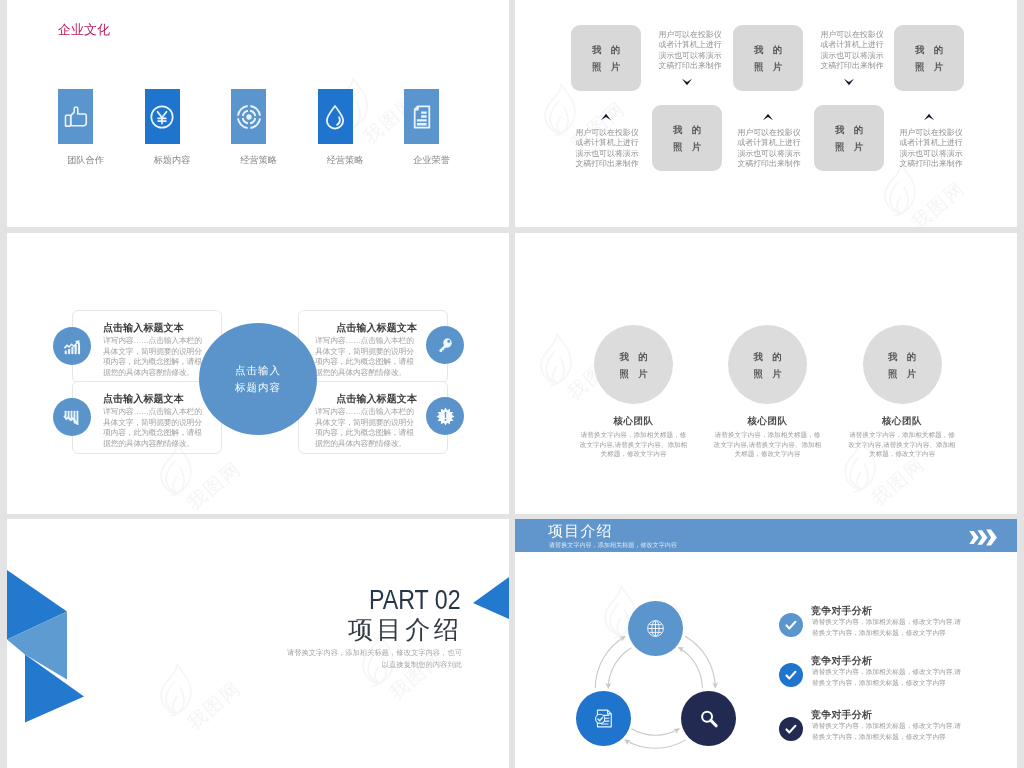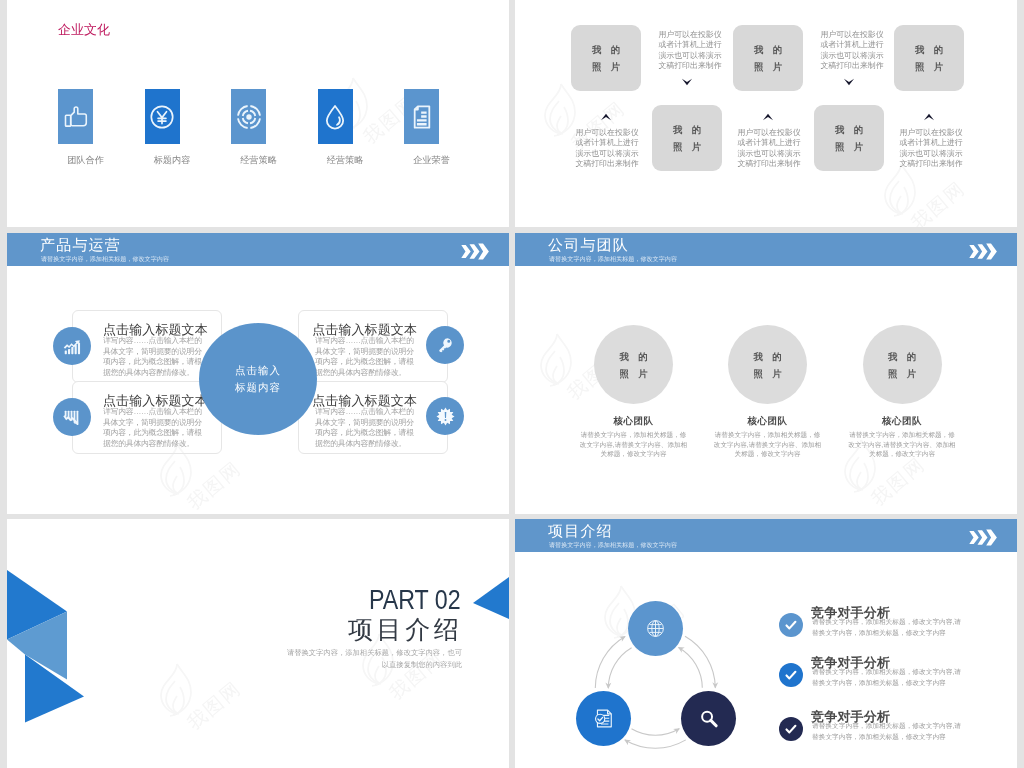--- a/index.html
+++ b/index.html
@@ -37,21 +37,21 @@
   .hdr{position:absolute;left:0;top:0;width:502px;height:33px;background:#6096cb;}
   .hdr-t{position:absolute;left:33px;top:3px;font-size:15px;color:#fff;
          letter-spacing:1.2px;line-height:1.25;}
   .hdr-s{position:absolute;left:34px;top:22px;font-size:6.1px;color:#dce8f4;
          letter-spacing:0px;line-height:1.3;}
   .hdr-ch{position:absolute;left:454px;top:10px;line-height:0;}
 
   
   .card{position:absolute;width:145px;height:88px;border:1px solid #e6e6e6;
         border-radius:6px;background:#fff;}
-  .card-t{position:absolute;font-size:13px;font-weight:normal;color:#3b3b3b;
+  .card-t{position:absolute;font-size:10px;font-weight:bold;color:#3b3b3b;
           letter-spacing:.1px;line-height:1.2;}
   .card-b{position:absolute;font-size:7.85px;line-height:10.7px;color:#a3a3a3;}
   .card-b{letter-spacing:-0.25px;}
   .cbadge{position:absolute;width:38px;height:38px;border-radius:50%;
           background:#5b94cb;display:flex;align-items:center;justify-content:center;}
   .ccenter{position:absolute;width:112px;height:112px;border-radius:50%;
            background:#5b94cb;display:flex;align-items:center;justify-content:center;}
   .ccenter span{color:#fff;font-size:10.5px;line-height:17px;text-align:center;
                 letter-spacing:1px;display:block;}
 
@@ -73,21 +73,21 @@
   .part-cn{position:absolute;right:43px;top:98px;font-size:25px;color:#333a44;
            letter-spacing:3.6px;padding-right:3.6px;line-height:1;font-weight:400;}
   .part-sub{position:absolute;right:47px;top:128px;width:180px;text-align:right;
             font-size:7.3px;line-height:11.6px;color:#a5a5a5;}
 
   
   .hex{position:absolute;border-radius:50%;display:flex;align-items:center;
        justify-content:center;}
   .chk{position:absolute;width:24px;height:24px;border-radius:50%;
        display:flex;align-items:center;justify-content:center;}
-  .it-t{position:absolute;font-size:13px;font-weight:bold;color:#4a4a4a;
+  .it-t{position:absolute;font-size:10px;font-weight:bold;color:#4a4a4a;
         letter-spacing:.2px;line-height:1.2;}
   .it-b{position:absolute;width:150px;font-size:6.7px;line-height:10.6px;
         color:#9b9b9b;}
 
   
   .wm{position:absolute;left:0;top:0;width:1024px;height:768px;
       pointer-events:none;opacity:1;mix-blend-mode:darken;}
 </style>
 </head>
 <body>
@@ -181,31 +181,20 @@
         </svg></div>
       <div class="arw" style="left: 247px; top: 109px;"><svg viewBox="0 0 20 14" width="12" height="12">
           <path d="M1.6 12.4 10 1.4l8.4 11L10 7.2z" fill="#17182e"></path>
         </svg></div>
       <div class="arw" style="left: 408px; top: 109px;"><svg viewBox="0 0 20 14" width="12" height="12">
           <path d="M1.6 12.4 10 1.4l8.4 11L10 7.2z" fill="#17182e"></path>
         </svg></div>
     </div>
 
   <div class="slide" id="s3">
-      <div class="hdr">
-        <div class="hdr-t">产品与运营</div>
-        <div class="hdr-s">请替换文字内容，添加相关标题，修改文字内容</div>
-        <div class="hdr-ch"><svg viewBox="0 0 29 17" width="29" height="17">
-            <g fill="#ffffff">
-              <path d="M0.3 2.0h4.4l5.0 6.5-5.0 6.5H0.3l4.2-6.5z"></path>
-              <path d="M8.5 1.3h4.6l5.4 7.2-5.4 7.2H8.5l4.6-7.2z"></path>
-              <path d="M17.2 0.6h4.8l5.9 7.9-5.9 7.9h-4.8l4.9-7.9z"></path>
-            </g>
-          </svg></div>
-      </div>
       <div class="card" style="left: 65px; top: 77px; width: 148px; height: 71px;">
         <div class="card-t" style="left: 30px; top: 11px;">点击输入标题文本</div>
         <div class="card-b" style="left: 30px; top: 25px; width: 102px;">详写内容……点击输入本栏的具体文字，简明扼要的说明分项内容，此为概念图解，请根据您的具体内容酌情修改。</div>
       </div>
       <div class="cbadge" style="left: 46px; top: 94px;">
         <span style="line-height: 0;"><svg viewBox="0 0 32 32" width="22" height="22">
             <g fill="#eef6fd">
               <rect x="5.4" y="22.4" width="3.1" height="5.6" rx="1"></rect>
               <rect x="10.2" y="20.2" width="3.1" height="7.8" rx="1"></rect>
               <rect x="15.0" y="17.3" width="3.1" height="10.7" rx="1"></rect>
@@ -254,31 +243,20 @@
               <circle cx="20" cy="27.4" r="2.0"></circle>
             </g>
           </svg></span>
       </div>
       <div class="ccenter" style="left: 192px; top: 90px; width: 118px; height: 112px;">
         <span>点击输入<br>标题内容</span>
       </div>
     </div>
 
   <div class="slide" id="s4">
-      <div class="hdr">
-        <div class="hdr-t">公司与团队</div>
-        <div class="hdr-s">请替换文字内容，添加相关标题，修改文字内容</div>
-        <div class="hdr-ch"><svg viewBox="0 0 29 17" width="29" height="17">
-            <g fill="#ffffff">
-              <path d="M0.3 2.0h4.4l5.0 6.5-5.0 6.5H0.3l4.2-6.5z"></path>
-              <path d="M8.5 1.3h4.6l5.4 7.2-5.4 7.2H8.5l4.6-7.2z"></path>
-              <path d="M17.2 0.6h4.8l5.9 7.9-5.9 7.9h-4.8l4.9-7.9z"></path>
-            </g>
-          </svg></div>
-      </div>
       <div class="tcirc" style="left: 79px; top: 92px; width: 79px; height: 79px;">
         <span>我 的<br>照 片</span>
       </div>
       <div class="tname" style="left: 48.5px; top: 182px;">核心团队</div>
       <div class="tdesc" style="left: 64.5px; top: 197px;">请替换文字内容，添加相关标题，修改文字内容,请替换文字内容、添加相关标题，修改文字内容</div>
       <div class="tcirc" style="left: 213px; top: 92px; width: 79px; height: 79px;">
         <span>我 的<br>照 片</span>
       </div>
       <div class="tname" style="left: 182.5px; top: 182px;">核心团队</div>
       <div class="tdesc" style="left: 198.5px; top: 197px;">请替换文字内容，添加相关标题，修改文字内容,请替换文字内容、添加相关标题，修改文字内容</div>

